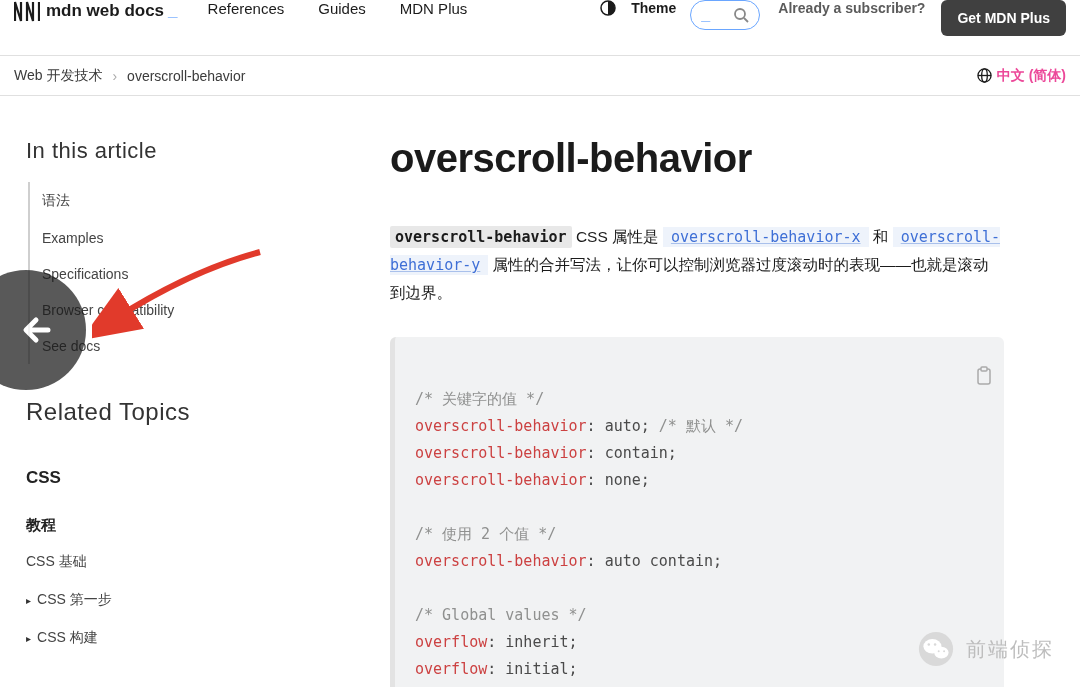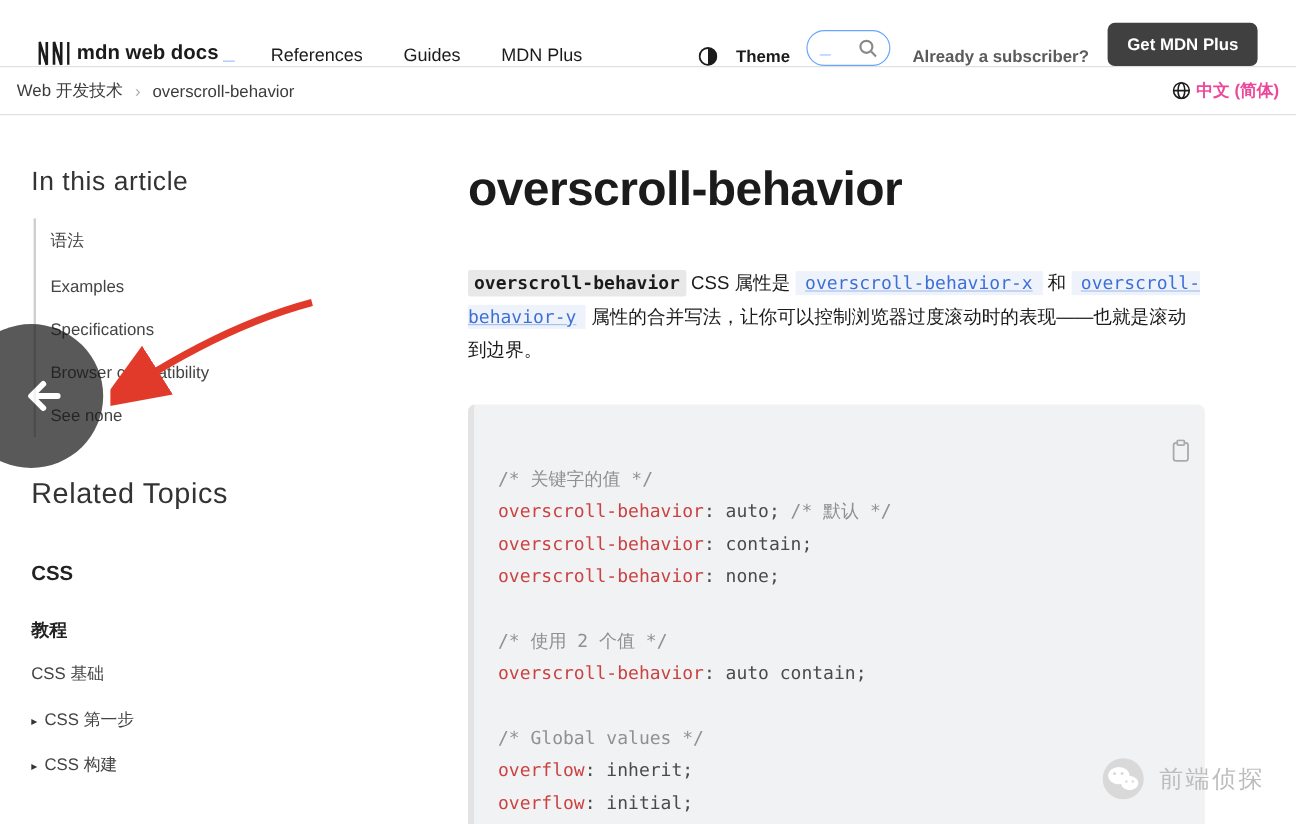--- a/index.html
+++ b/index.html
@@ -8,23 +8,23 @@
     color: #1b1b1b;
     background: #fff;
     width: 1080px;
     height: 687px;
     overflow: hidden;
     position: relative;
   }
   
   .header {
     display: flex;
-    align-items: flex-end;
+    align-items: flex-start;
     height: 56px;
-    padding: 0 32px;
+    padding: 0 14px;
     border-bottom: 1px solid #e0e0e0;
   }
   .logo {
     display: flex;
     align-items: center;
     font-weight: 600;
     font-size: 17px;
     margin-right: 30px;
     color: #1b1b1b;
   }
@@ -176,21 +176,21 @@
 </div>
 
 <div class="layout">
   <aside class="sidebar">
     <div class="toc-title">In this article</div>
     <ul class="toc">
       <li>语法</li>
       <li>Examples</li>
       <li>Specifications</li>
       <li>Browser compatibility</li>
-      <li>See none</li>
+      <li>See docs</li>
     </ul>
     <div class="related-title">Related Topics</div>
     <div class="rel-css">CSS</div>
     <div class="rel-head">教程</div>
     <a class="rel-link plain" href="#">CSS 基础</a>
     <a class="rel-link caret" href="#">CSS 第一步</a>
     <a class="rel-link caret" href="#">CSS 构建</a>
   </aside>
 
   <main class="main">

